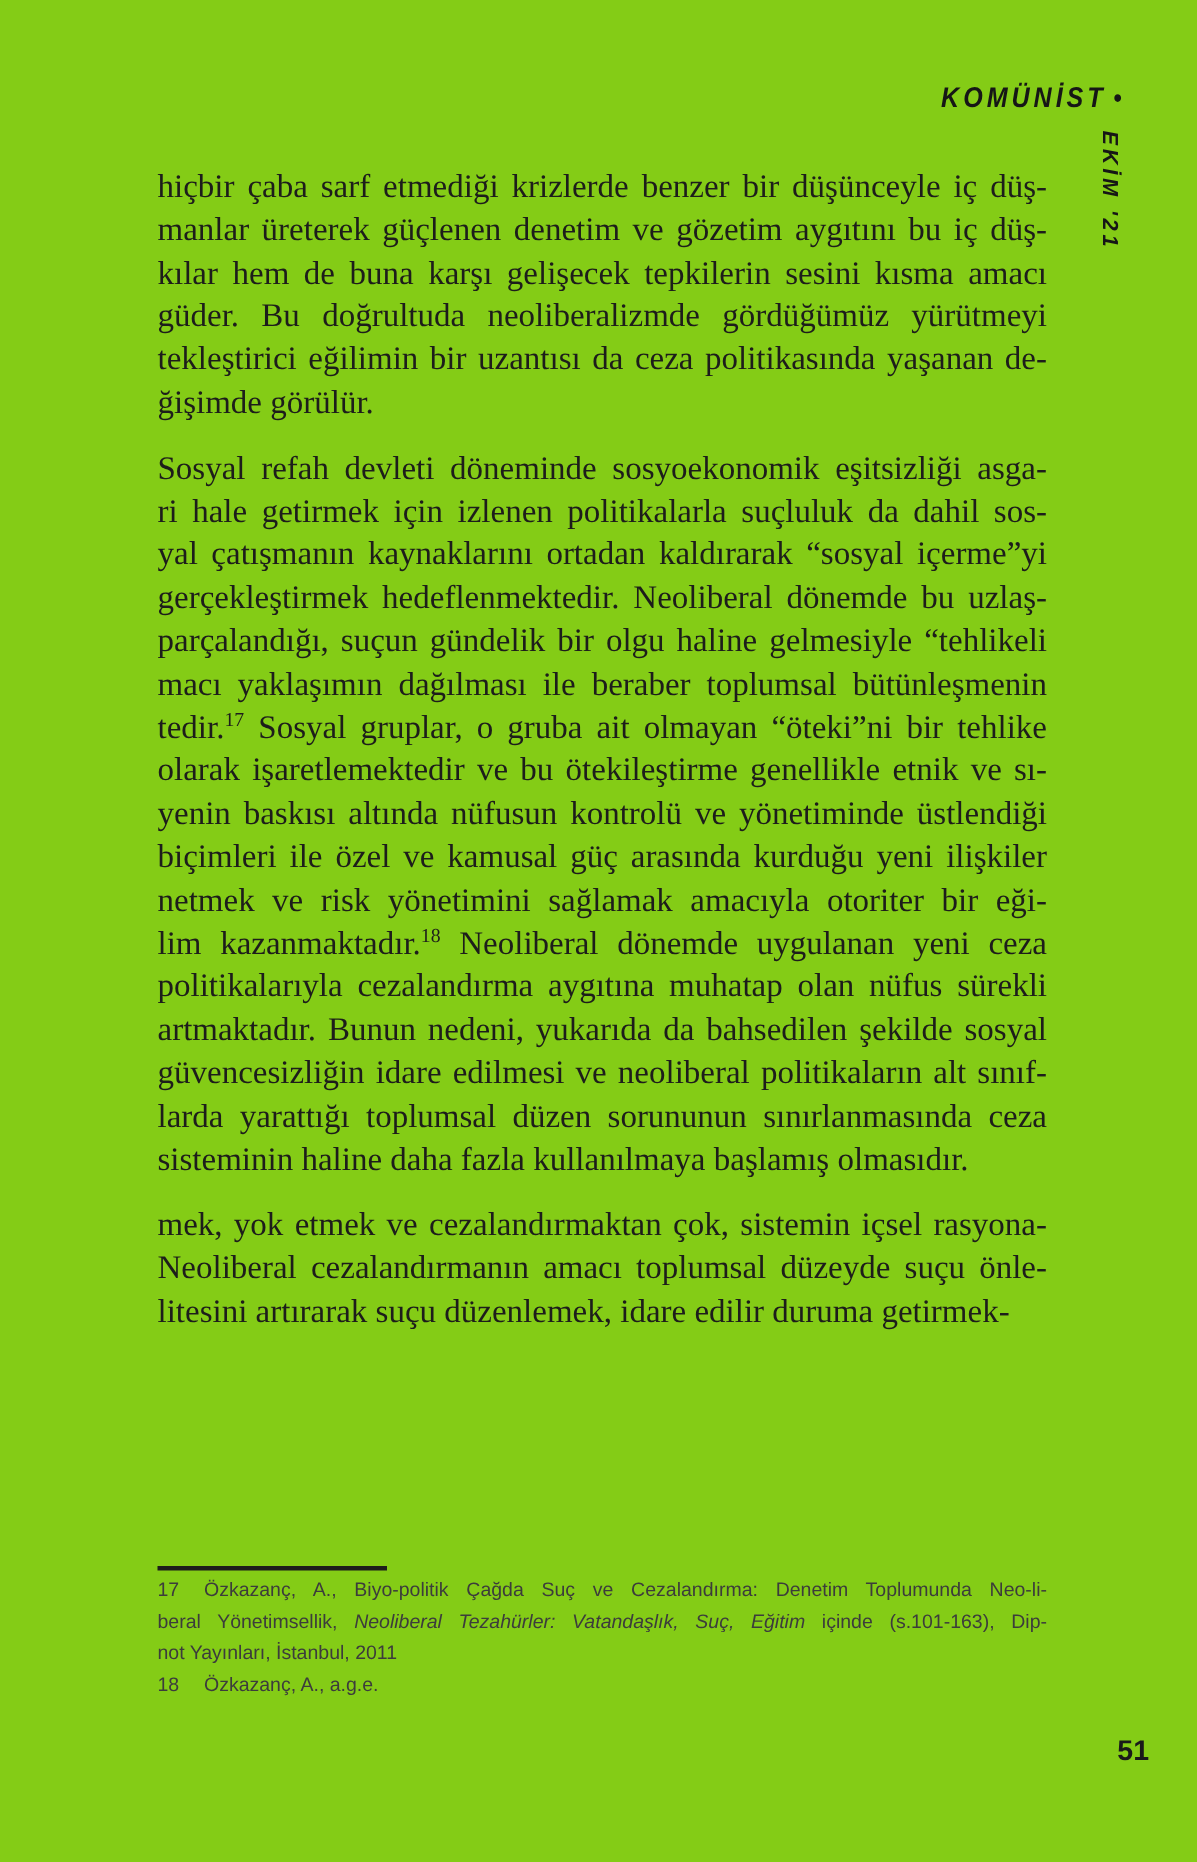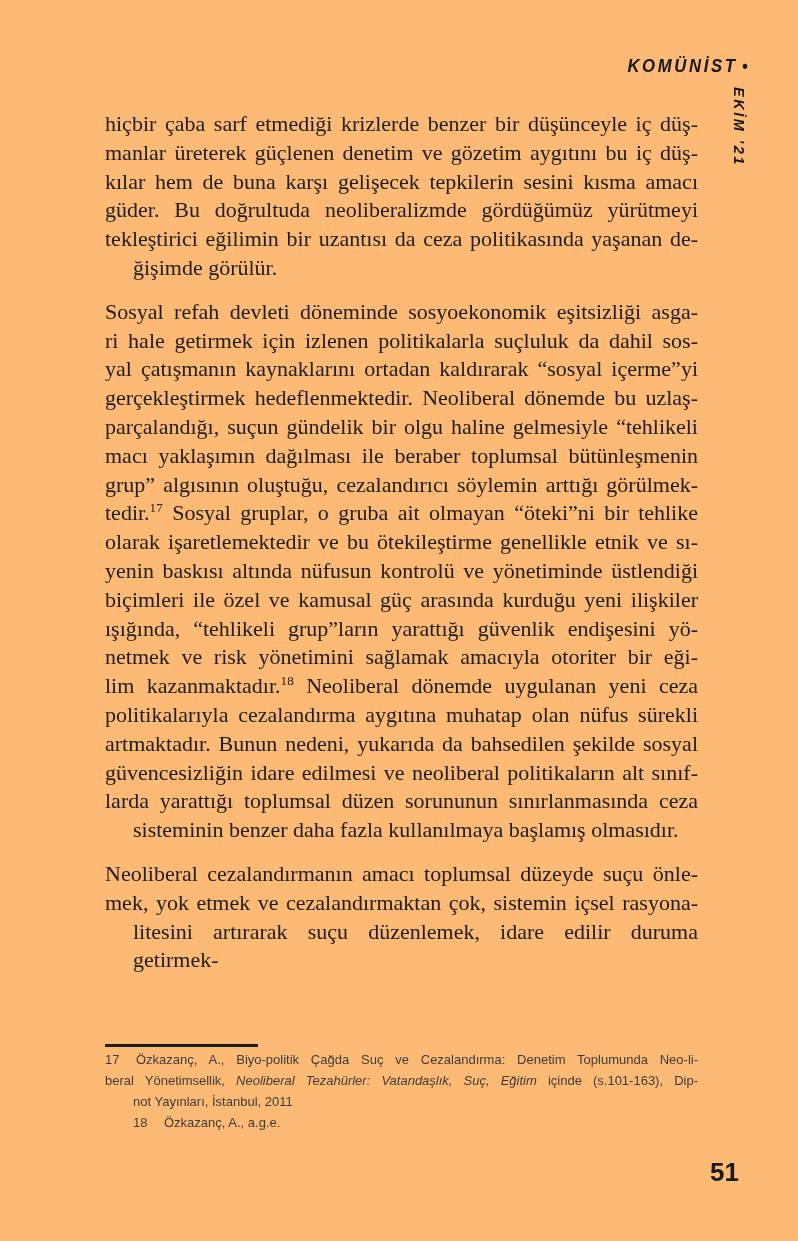--- a/index.html
+++ b/index.html
@@ -1,21 +1,21 @@
 <!DOCTYPE html>
 <html><head>
 <meta charset="utf-8">
 <style>
   html, body { margin: 0; padding: 0; background: #e8e8e8; }
   .page {
     position: relative;
     width: 798px;
     height: 1241px;
     margin: 0 auto;
-    background: #fdba74;
+    background: #84cc16;
     overflow: hidden;
     color: #1d1d1b;
   }
   
   .header {
     position: absolute;
     top: 55px;
     right: 50px;
     font-family: "Liberation Sans", sans-serif;
     font-weight: bold;
@@ -49,21 +49,21 @@
     left: 105px;
     top: 110px;
     width: 593px;
     font-family: "Liberation Serif", "DejaVu Serif", serif;
     font-size: 22px;
     line-height: 28.8px;
     color: #1d1d1b;
   }
   .para + .para { margin-top: 15px; }
   .tline { text-align: justify; text-align-last: justify; white-space: normal; }
-  .tline.tline-last { text-align-last: left; margin-left: 28px; }
+  .tline.tline-last { text-align-last: left; }
   sup { font-size: 0.6em; line-height: 0; vertical-align: super; }
   em { font-style: italic; }
   
   .fnrule {
     position: absolute;
     left: 105px;
     top: 1044px;
     width: 153px;
     height: 3px;
     background: #1d1d1b;
@@ -75,25 +75,25 @@
     width: 593px;
     font-family: "Liberation Sans", sans-serif;
     font-size: 13px;
     line-height: 21px;
     color: #3c3c3c;
   }
   .fn-num { display: inline-block; min-width: 31px; }
   
   .pagenum {
     position: absolute;
-    right: 59px;
+    right: 32px;
     top: 1157px;
     font-family: "Liberation Sans", sans-serif;
     font-weight: bold;
-    font-size: 26px;
+    font-size: 19px;
     color: #1a1a1a;
   }
 </style>
 </head>
 <body>
 
 <div class="page">
 
   <div class="header">
     <span>KOMÜNİST</span><span class="jbullet">•</span>
@@ -110,37 +110,35 @@
         <div class="tline"><span>tekleştirici eğilimin bir uzantısı da ceza politikasında yaşanan de-</span></div>
         <div class="tline tline-last"><span>ğişimde görülür.</span></div>
       </div>
     <div class="para">
         <div class="tline"><span>Sosyal refah devleti döneminde sosyoekonomik eşitsizliği asga-</span></div>
         <div class="tline"><span>ri hale getirmek için izlenen politikalarla suçluluk da dahil sos-</span></div>
         <div class="tline"><span>yal çatışmanın kaynaklarını ortadan kaldırarak “sosyal içerme”yi</span></div>
         <div class="tline"><span>gerçekleştirmek hedeflenmektedir. Neoliberal dönemde bu uzlaş-</span></div>
         <div class="tline"><span>parçalandığı, suçun gündelik bir olgu haline gelmesiyle “tehlikeli</span></div>
         <div class="tline"><span>macı yaklaşımın dağılması ile beraber toplumsal bütünleşmenin</span></div>
-        <div class="tline"><span>grup” algısının oluştuğu, cezalandırıcı söylemin arttığı görülmek-</span></div>
         <div class="tline"><span>tedir.</span><sup>17</sup><span> Sosyal gruplar, o gruba ait olmayan “öteki”ni bir tehlike</span></div>
         <div class="tline"><span>olarak işaretlemektedir ve bu ötekileştirme genellikle etnik ve sı-</span></div>
         <div class="tline"><span>yenin baskısı altında nüfusun kontrolü ve yönetiminde üstlendiği</span></div>
         <div class="tline"><span>biçimleri ile özel ve kamusal güç arasında kurduğu yeni ilişkiler</span></div>
-        <div class="tline"><span>ışığında, “tehlikeli grup”ların yarattığı güvenlik endişesini yö-</span></div>
         <div class="tline"><span>netmek ve risk yönetimini sağlamak amacıyla otoriter bir eği-</span></div>
         <div class="tline"><span>lim kazanmaktadır.</span><sup>18</sup><span> Neoliberal dönemde uygulanan yeni ceza</span></div>
         <div class="tline"><span>politikalarıyla cezalandırma aygıtına muhatap olan nüfus sürekli</span></div>
         <div class="tline"><span>artmaktadır. Bunun nedeni, yukarıda da bahsedilen şekilde sosyal</span></div>
         <div class="tline"><span>güvencesizliğin idare edilmesi ve neoliberal politikaların alt sınıf-</span></div>
         <div class="tline"><span>larda yarattığı toplumsal düzen sorununun sınırlanmasında ceza</span></div>
-        <div class="tline tline-last"><span>sisteminin benzer daha fazla kullanılmaya başlamış olmasıdır.</span></div>
+        <div class="tline tline-last"><span>sisteminin haline daha fazla kullanılmaya başlamış olmasıdır.</span></div>
       </div>
     <div class="para">
+        <div class="tline"><span>mek, yok etmek ve cezalandırmaktan çok, sistemin içsel rasyona-</span></div>
         <div class="tline"><span>Neoliberal cezalandırmanın amacı toplumsal düzeyde suçu önle-</span></div>
-        <div class="tline"><span>mek, yok etmek ve cezalandırmaktan çok, sistemin içsel rasyona-</span></div>
         <div class="tline tline-last"><span>litesini artırarak suçu düzenlemek, idare edilir duruma getirmek-</span></div>
       </div>
   </div>
 
   <div class="fnrule"></div>
 
   <div class="footnotes">
     <div class="fn">
         <div class="tline"><span class="fn-num">17</span><span>Özkazanç, A., Biyo-politik Çağda Suç ve Cezalandırma: Denetim Toplumunda Neo-li-</span></div>
         <div class="tline"><span>beral Yönetimsellik, </span><em>Neoliberal Tezahürler: Vatandaşlık, Suç, Eğitim</em><span> içinde (s.101-163), Dip-</span></div>

